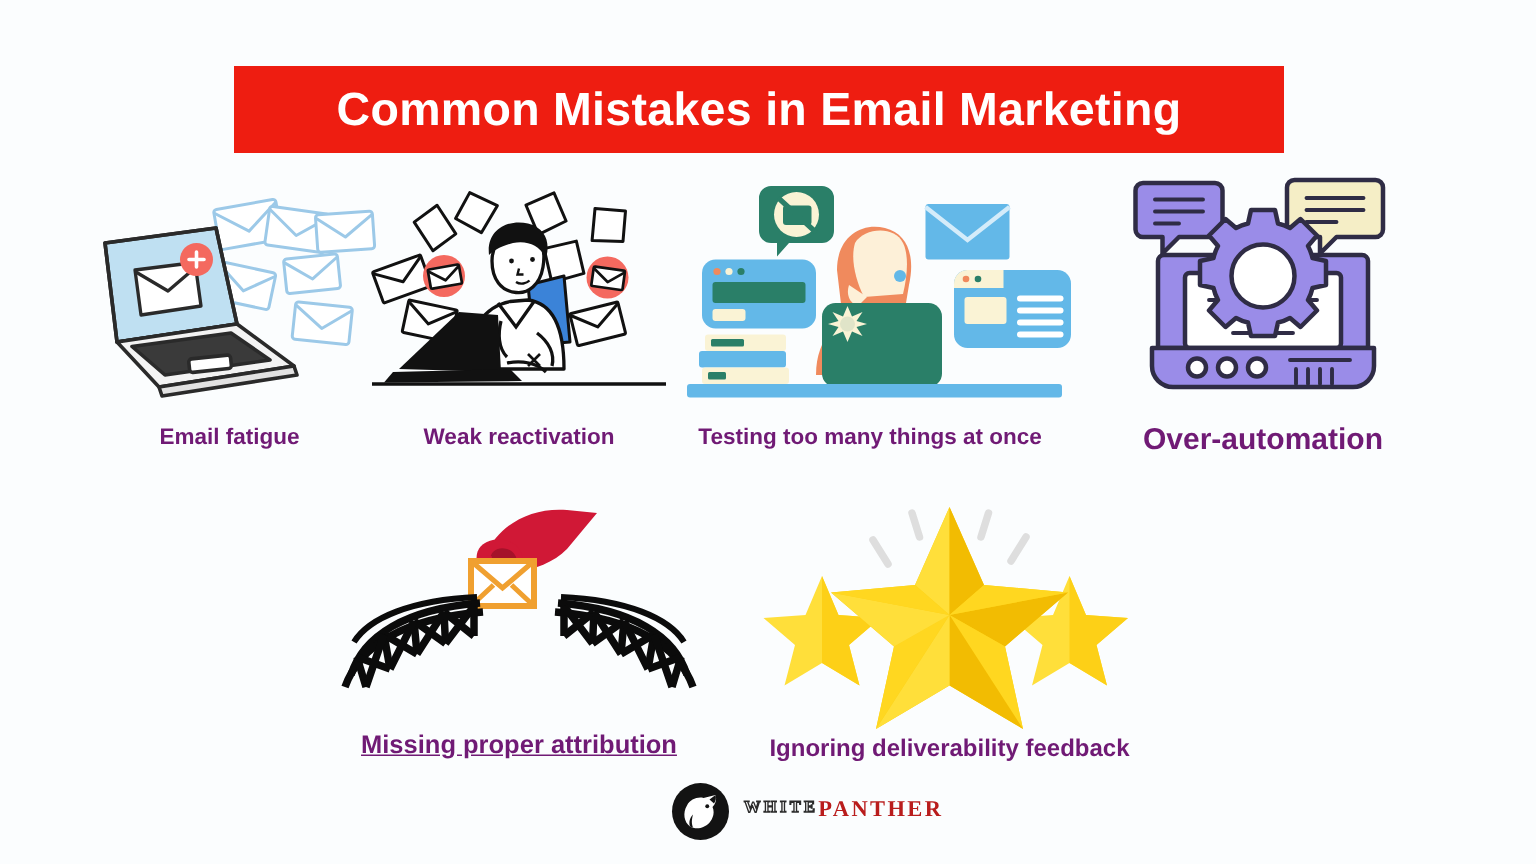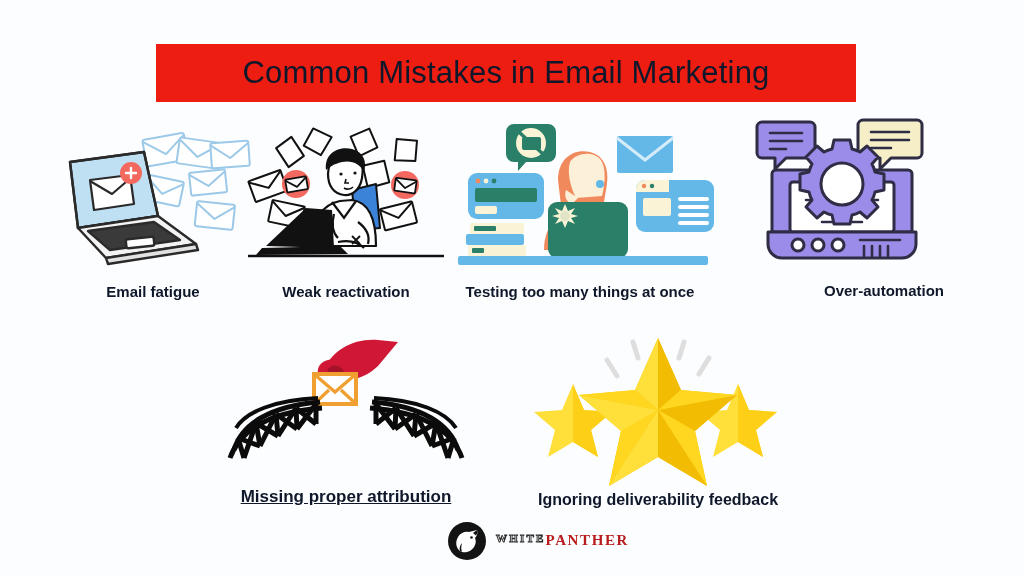--- a/index.html
+++ b/index.html
@@ -17,55 +17,55 @@
 
   
   #title-banner {
     position: absolute;
     left: 156px; top: 44px;
     width: 700px; height: 58px;
     background: #ee1d11;
     display: flex; align-items: center; justify-content: center;
   }
   #title-text {
-    color: #0f172a;
+    color: #ffffff;
     font-size: 31px;
-    font-weight: normal;
+    font-weight: bold;
     letter-spacing: 0.2px;
     white-space: nowrap;
     font-family: "Liberation Sans", "DejaVu Sans", sans-serif;
   }
 
   
   .card { position: absolute; }
   .art  { position: relative; width: 100%; }
   .card-label {
     position: absolute; left: 0; width: 100%;
     text-align: center;
-    color: #0f172a;
+    color: #701a75;
     font-weight: bold;
     white-space: nowrap;
   }
 
   #card-email-fatigue      { left: 48px;  top: 118px; width: 210px; }
   #card-weak-reactivation  { left: 248px; top: 118px; width: 196px; }
   #card-testing            { left: 450px; top: 118px; width: 260px; }
   #card-over-automation    { left: 740px; top: 112px; width: 204px; }
   #card-attribution        { left: 228px; top: 332px; width: 236px; }
-  #card-deliverability     { left: 529px; top: 326px; width: 258px; }
+  #card-deliverability     { left: 504px; top: 326px; width: 258px; }
 
   #card-email-fatigue .art, #card-weak-reactivation .art,
   #card-testing .art, #card-over-automation .art { height: 150px; }
   #card-attribution .art  { height: 140px; }
   #card-deliverability .art { height: 150px; }
 
   #card-email-fatigue .card-label     { top: 165px; font-size: 15px; }
   #card-weak-reactivation .card-label { top: 165px; font-size: 15px; }
   #card-testing .card-label           { top: 165px; font-size: 15px; }
-  #card-over-automation .card-label   { top: 170px; font-size: 15px; text-align: right; }
+  #card-over-automation .card-label   { top: 170px; font-size: 20px; }
   #card-attribution .card-label       { top: 155px; font-size: 17px; text-decoration: underline; }
   #card-deliverability .card-label    { top: 165px; font-size: 16px; }
 
   
   #footer-logo {
     position: absolute;
     left: 447px; top: 521px;
     display: flex; align-items: center; gap: 9px;
   }
   #logo-wordmark { display: flex; flex-direction: row; line-height: 1.02; font-family: Liberation Serif, serif; }

